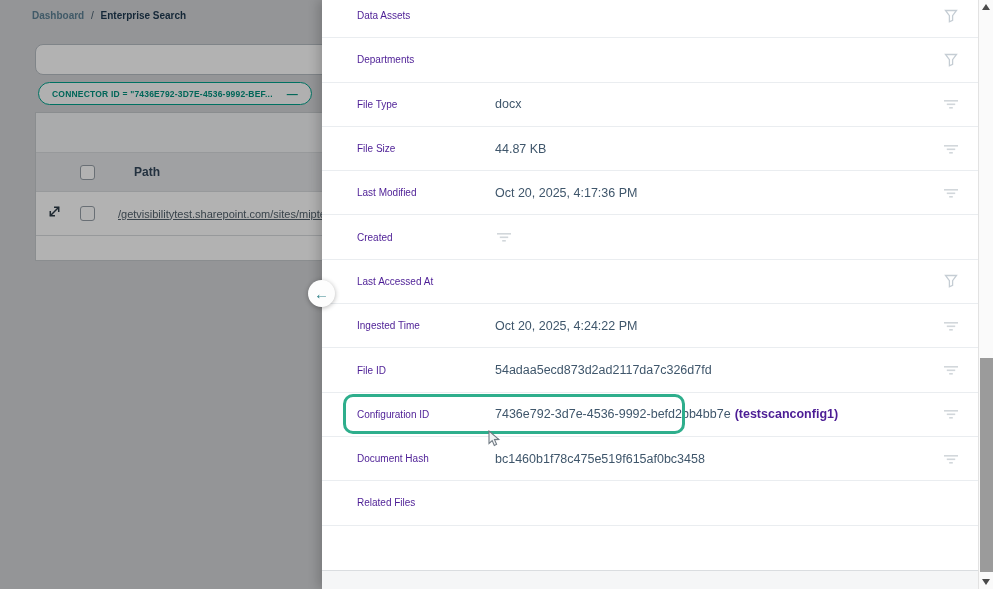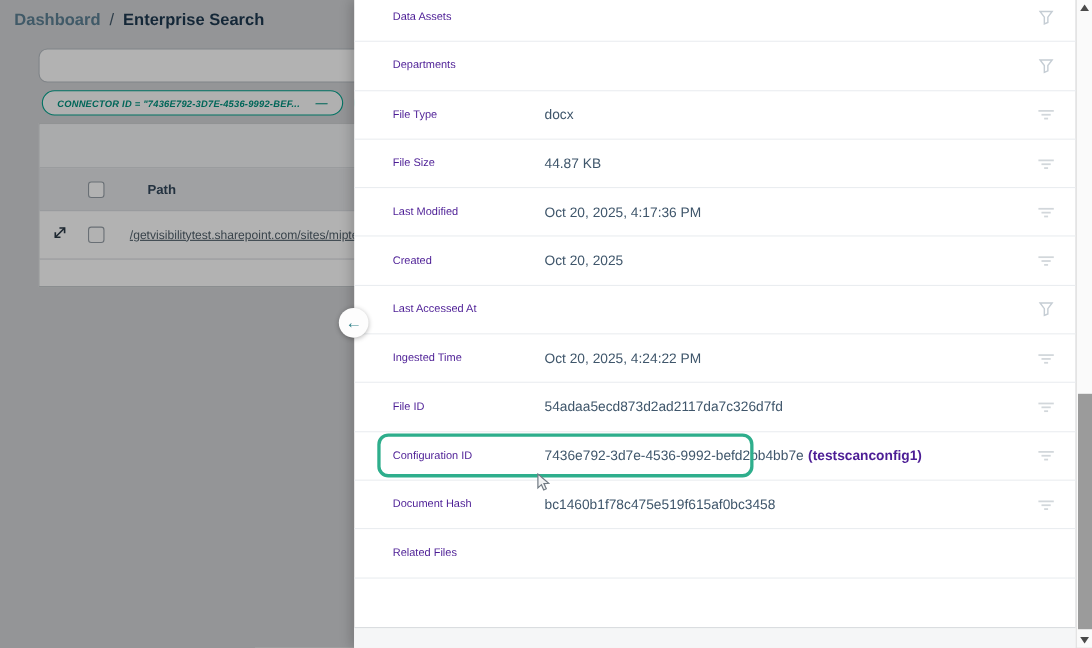--- a/index.html
+++ b/index.html
@@ -1,29 +1,29 @@
 <!DOCTYPE html>
 <html><head>
 <meta charset="utf-8">
 <style>
   * { margin:0; padding:0; box-sizing:border-box; }
   body { font-family:"Liberation Sans", sans-serif; }
   .screen { position:relative; width:993px; height:589px; overflow:hidden; background:#d4d6d8; }
 
   
   .left-content { position:absolute; inset:0; }
-  .breadcrumb { position:absolute; left:13px; top:10px; font-size:15px; font-weight:700; }
+  .breadcrumb { position:absolute; left:32px; top:10px; font-size:10px; font-weight:700; }
   .crumb-section { color:#5d8195; }
   .crumb-sep { color:#43596b; margin:0 4px; font-weight:400; }
   .crumb-page { color:#1d3850; }
 
   .search-box { position:absolute; left:35px; top:44px; width:620px; height:31px;
     background:#ffffff; border:1px solid #b7bdc3; border-radius:8px; }
 
-  .chip-row { position:absolute; left:38px; top:82px; display:flex; gap:10px;font-style:italic; }
+  .chip-row { position:absolute; left:38px; top:82px; display:flex; gap:10px; }
   .chip { height:23px; border:1.5px solid #00a38d; border-radius:12px; background:rgba(255,255,255,0.92);
     display:flex; align-items:center; padding:0 13px; font-size:8.5px; font-weight:700;
     color:#00927f; letter-spacing:.2px; white-space:nowrap; }
   .chip .chip-remove { margin-left:14px; font-weight:700; font-size:11px; cursor:pointer; }
   .chip.partial { width:84px; }
 
   .table { position:absolute; left:35px; top:112px; width:600px; background:#ffffff;
     border:1px solid #c6cacd; }
   .table-toolbar { height:40px; background:#f4f5f7; border-bottom:1px solid #d8dbde; }
   .table-header { height:38px; background:#e5e7ea; display:flex; align-items:center; }
@@ -179,21 +179,20 @@
             <svg width="16" height="12" viewBox="0 0 16 12">
               <rect x="1" y="2" width="14" height="1.6" fill="#d2d7db"></rect>
               <rect x="3.8" y="5.5" width="8.4" height="1.6" fill="#d2d7db"></rect>
               <rect x="6.2" y="9" width="3.6" height="1.6" fill="#d2d7db"></rect>
             </svg>
           </span>
   </div>
 
   <div class="prow">
     <span class="plabel">Created</span>
-    <span class="pvalue"><span class="v">Oct 20, 2025</span><b class="vb"></b></span>
     <span class="picon">
             <svg width="16" height="12" viewBox="0 0 16 12">
               <rect x="1" y="2" width="14" height="1.6" fill="#d2d7db"></rect>
               <rect x="3.8" y="5.5" width="8.4" height="1.6" fill="#d2d7db"></rect>
               <rect x="6.2" y="9" width="3.6" height="1.6" fill="#d2d7db"></rect>
             </svg>
           </span>
   </div>
 
   <div class="prow">

